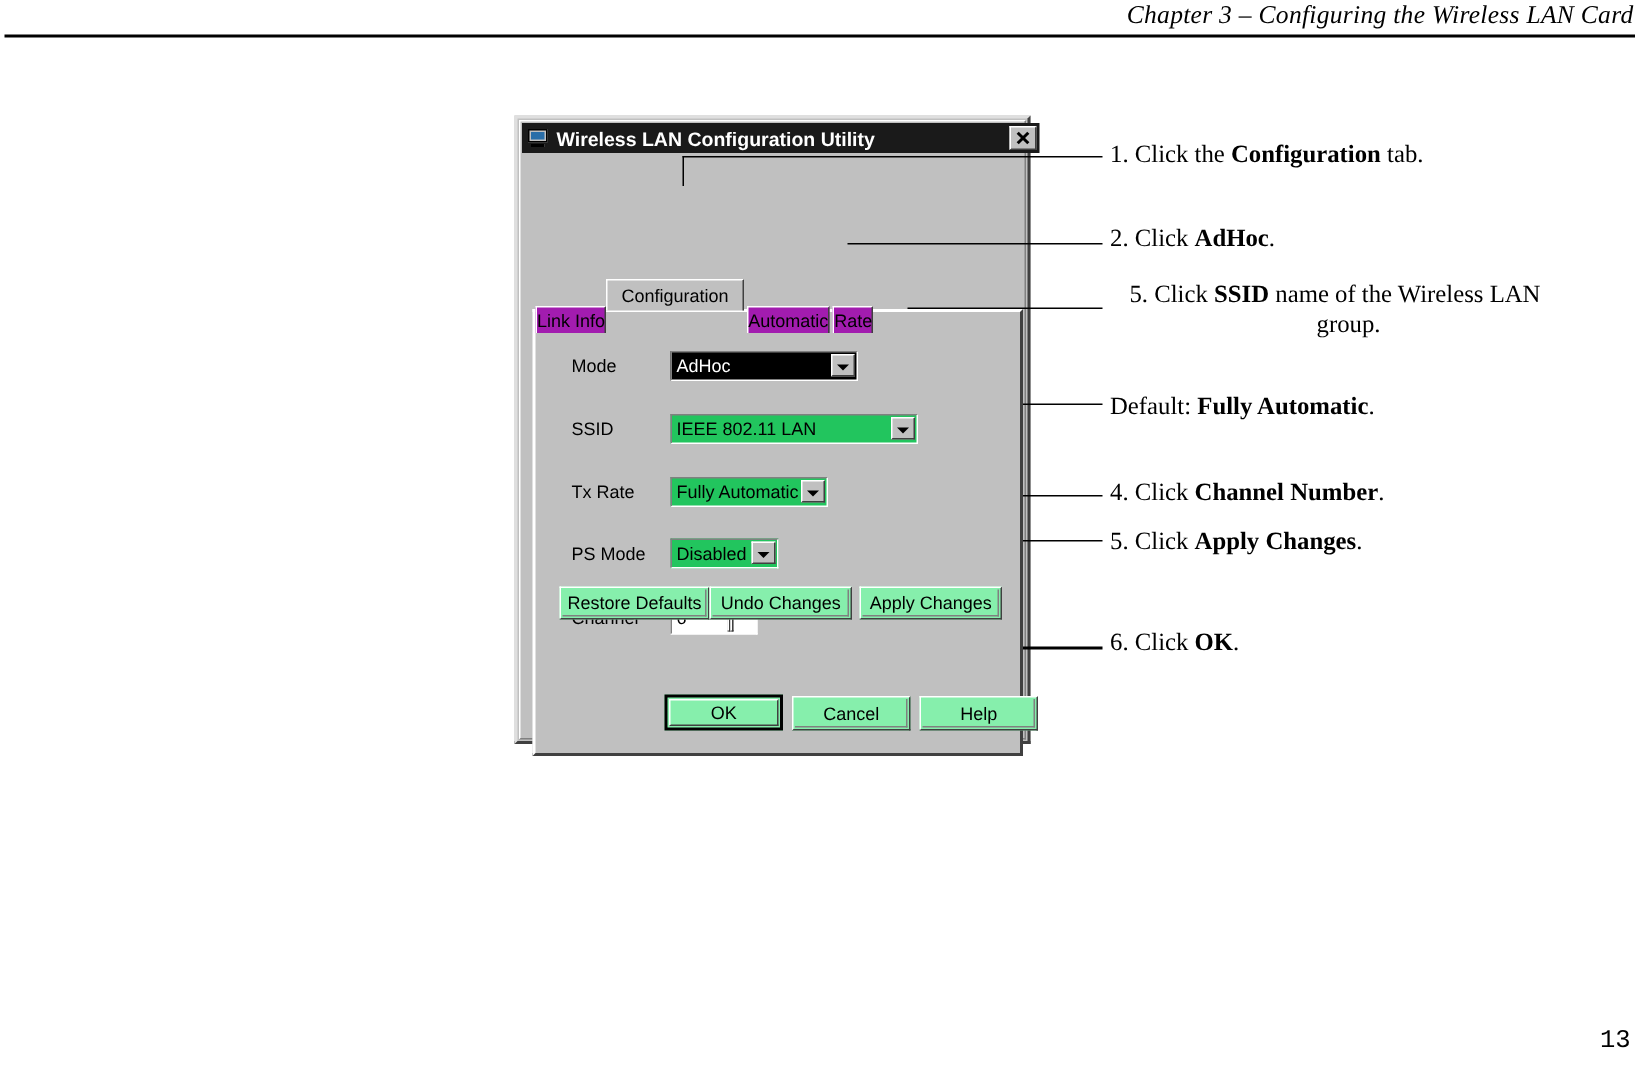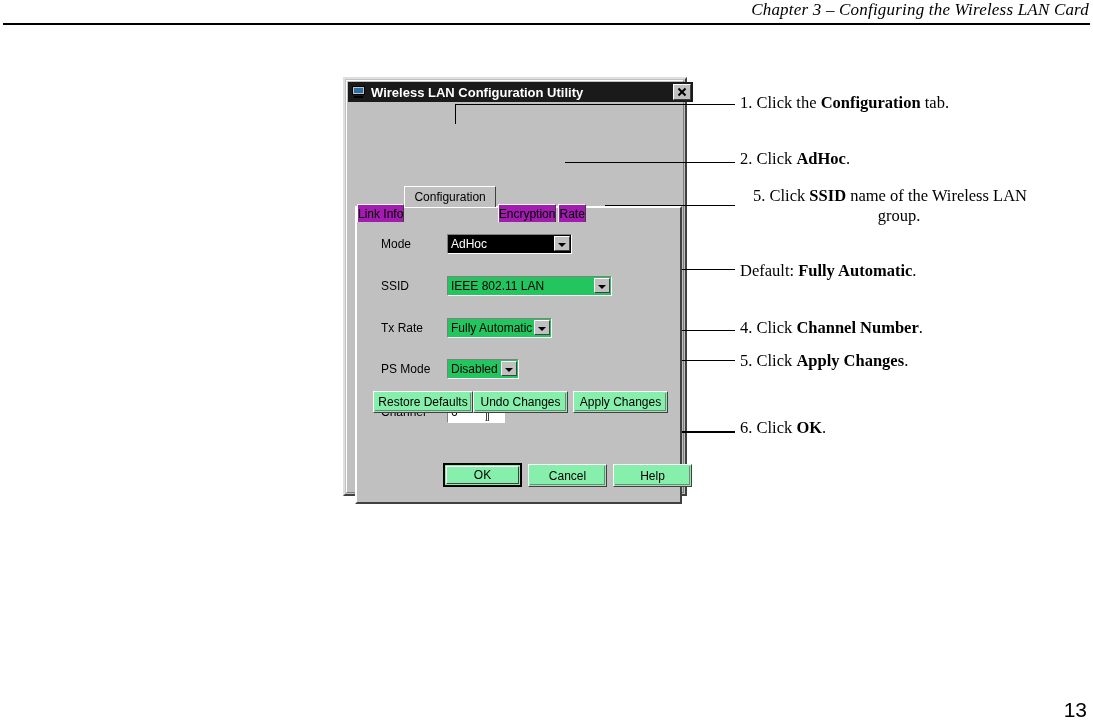--- a/index.html
+++ b/index.html
@@ -38,23 +38,23 @@
     left: 3px;
     top: 23px;
     width: 1087px;
     height: 0;
     border-top: 2px solid #000;
   }
 
   .page-number {
     position: absolute;
     right: 6px;
-    bottom: 0;
-    font-family: Liberation Sans, sans-serif;
-    font-size: 21px;
+    bottom: 18px;
+    font-family: Liberation Mono, monospace;
+    font-size: 17px;
   }
 
   
   .dialog {
     position: absolute;
     left: 343px;
     top: 77px;
     width: 344px;
     height: 419px;
     background: #c0c0c0;
@@ -404,21 +404,21 @@
   <div class="tabpage"></div>
 
   <div class="tabstrip">
     <div class="tab">
         <span>Link Info</span>
       </div>
     <div class="tab active">
         <span>Configuration</span>
       </div>
     <div class="tab">
-        <span>Encryption</span>
+        <span>Automatic</span>
       </div>
     <div class="tab">
         <span>Rate</span>
       </div>
   </div>
 
   <div class="row" style="left:36px; top:155px; z-index:5;">
     <span class="row-label" style="width:66px;">Mode</span>
     <span class="combo selected" style="width:125px; height:20px;">
       <span class="combo-text">AdHoc</span>

